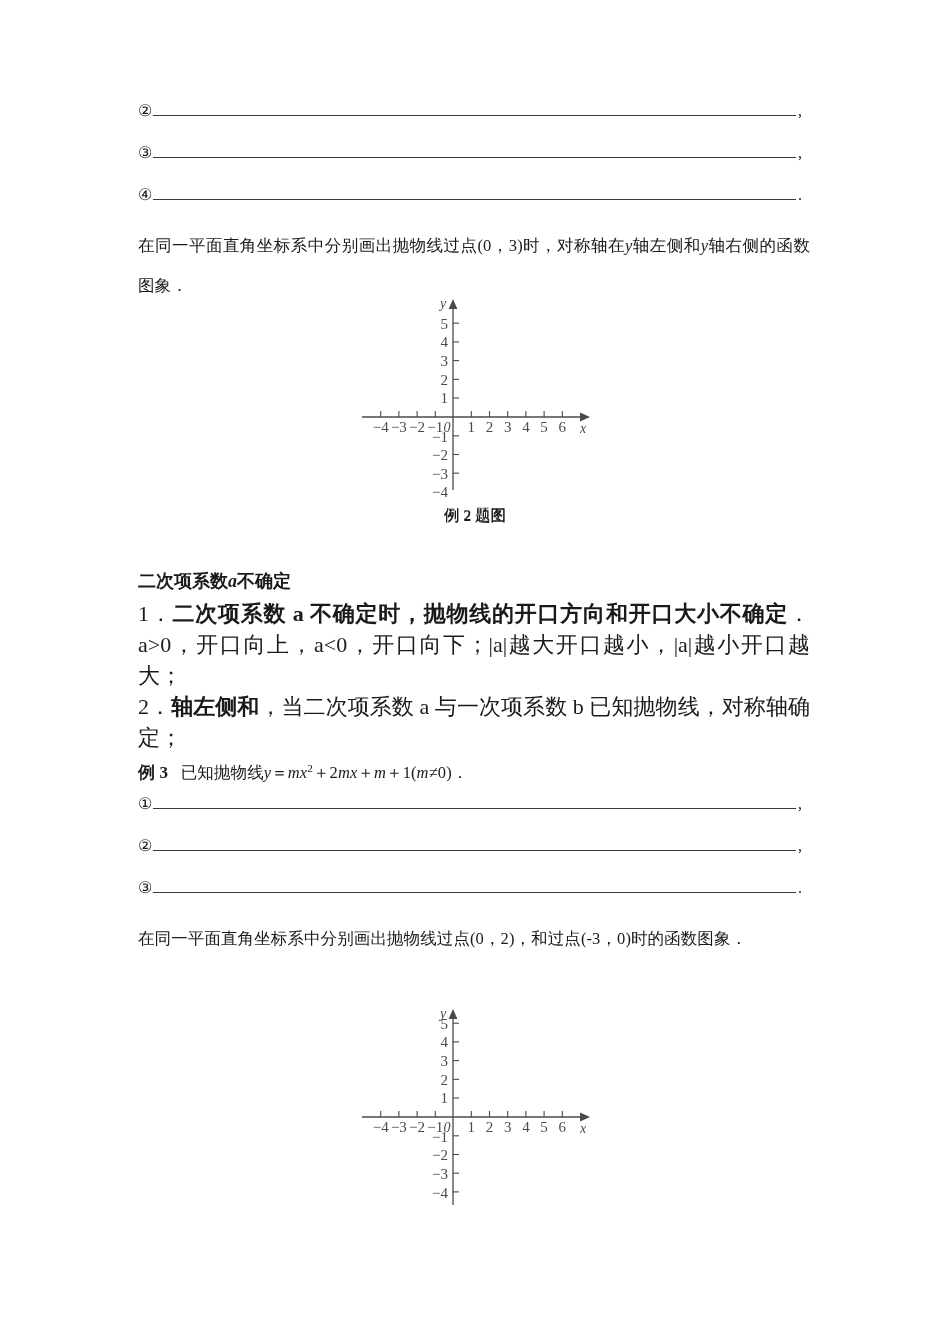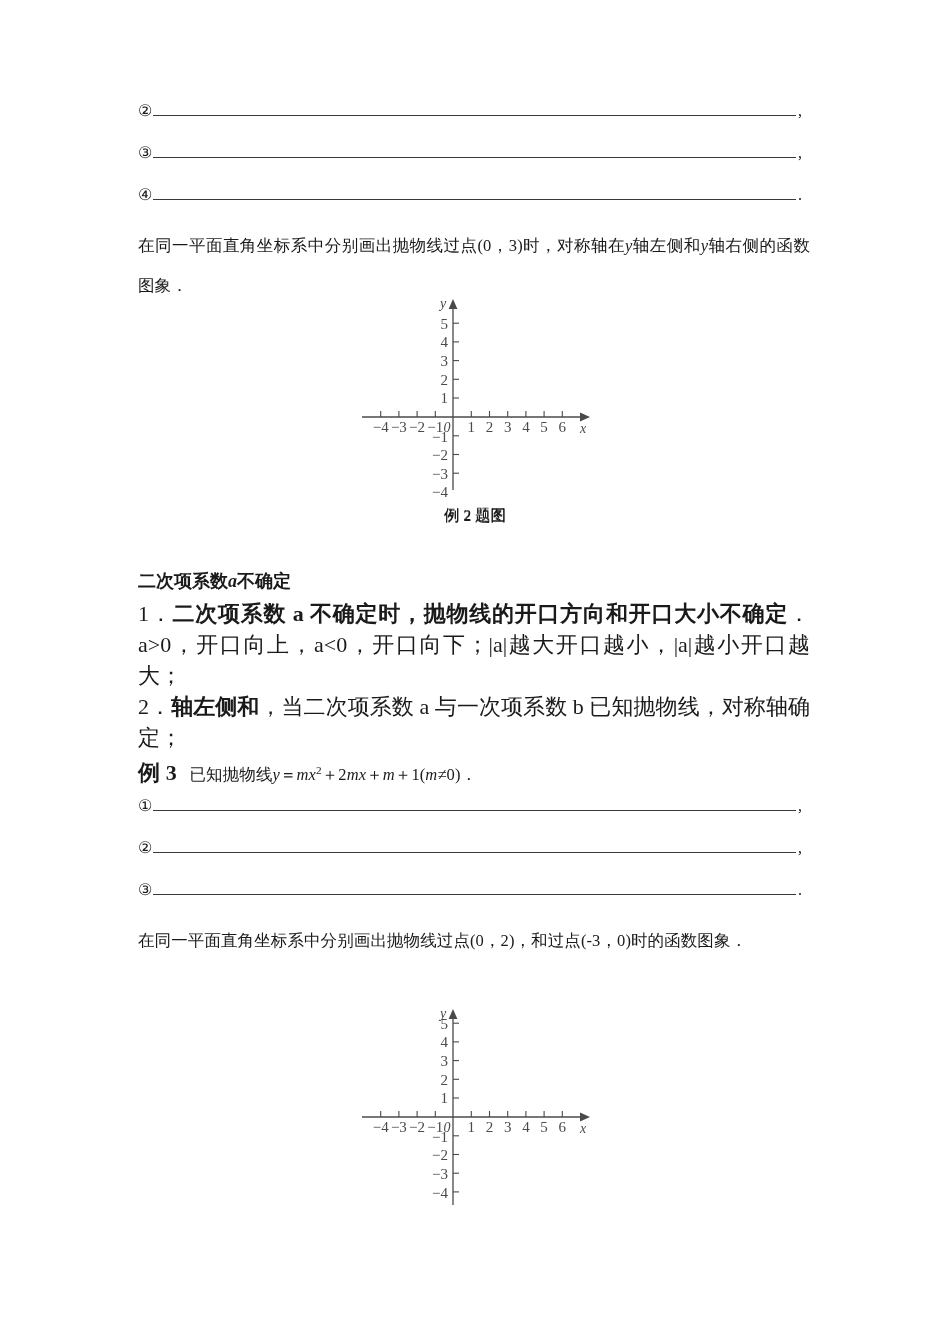--- a/index.html
+++ b/index.html
@@ -76,21 +76,21 @@
   .listitem {
     font-size: 22px;
     line-height: 31px;
     margin: 0;
     text-align: justify;
   }
   .lead { font-weight: bold; }
 
   .exnum {
     font-weight: bold;
-    font-size: 22px;
+    font-size: 17px;
     margin-top: 8px;
   }
 
   i.math, .mi {
     font-style: italic;
     font-family: "Liberation Serif", "DejaVu Serif", serif;
   }
   sup.exp {
     font-size: 0.68em;
     vertical-align: super;

